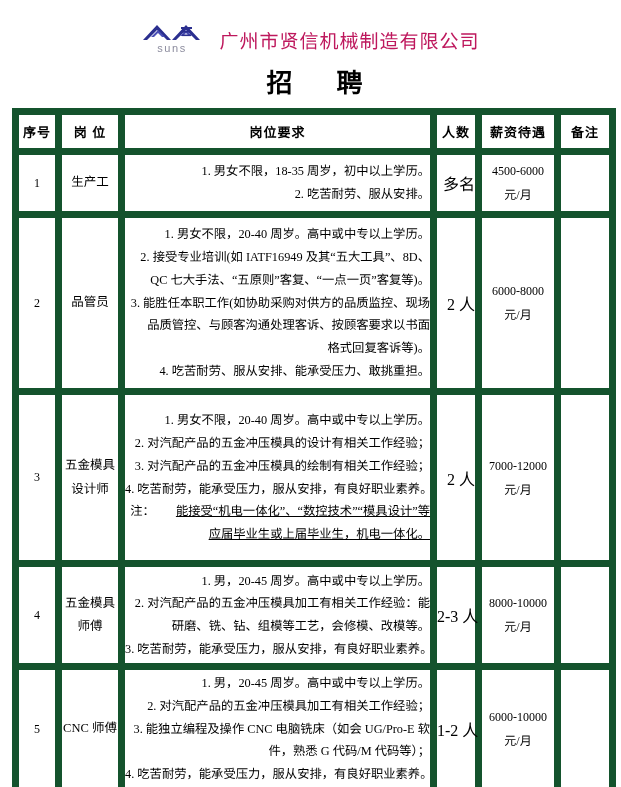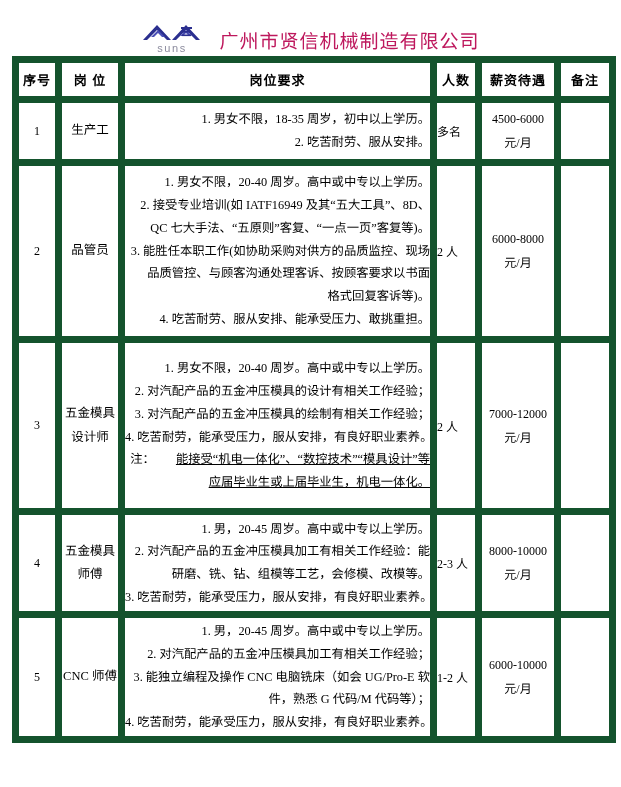--- a/index.html
+++ b/index.html
@@ -93,22 +93,22 @@
     text-align: center;
     font-size: 12px;
   }
   td.c-post {
     text-align: center;
     font-size: 12.5px;
     line-height: 1.85;
     padding: 0 2px;
   }
   td.c-count {
-    text-align: left;
-    font-size: 12px;
+    text-align: right;
+    font-size: 16px;
     white-space: nowrap;
   }
   td.c-pay {
     text-align: center;
     font-size: 12px;
     line-height: 2.0;
   }
   td.c-note { }
 
   td.c-req {
@@ -155,20 +155,23 @@
           <rect x="41" y="9" width="9" height="1.6"></rect>
           <rect x="41" y="12.5" width="9" height="1.6"></rect>
         </g>
         <text x="31" y="30" text-anchor="middle" font-family="'Liberation Sans','DejaVu Sans',sans-serif" font-size="11" letter-spacing="1.6" fill="#8c8c9e">suns</text>
       </svg>
     </div>
 
     <div class="company-name">广州市贤信机械制造有限公司</div>
   </div>
 
+  <div class="doc-title">
+    <span>招</span><span class="gap"></span><span>聘</span>
+  </div>
 
   <div class="tbl-wrap">
     <table class="jobs">
       <colgroup>
         <col class="col-no">
           <col class="col-post">
           <col class="col-req">
         <col class="col-count">
           <col class="col-pay">
           <col class="col-note">

